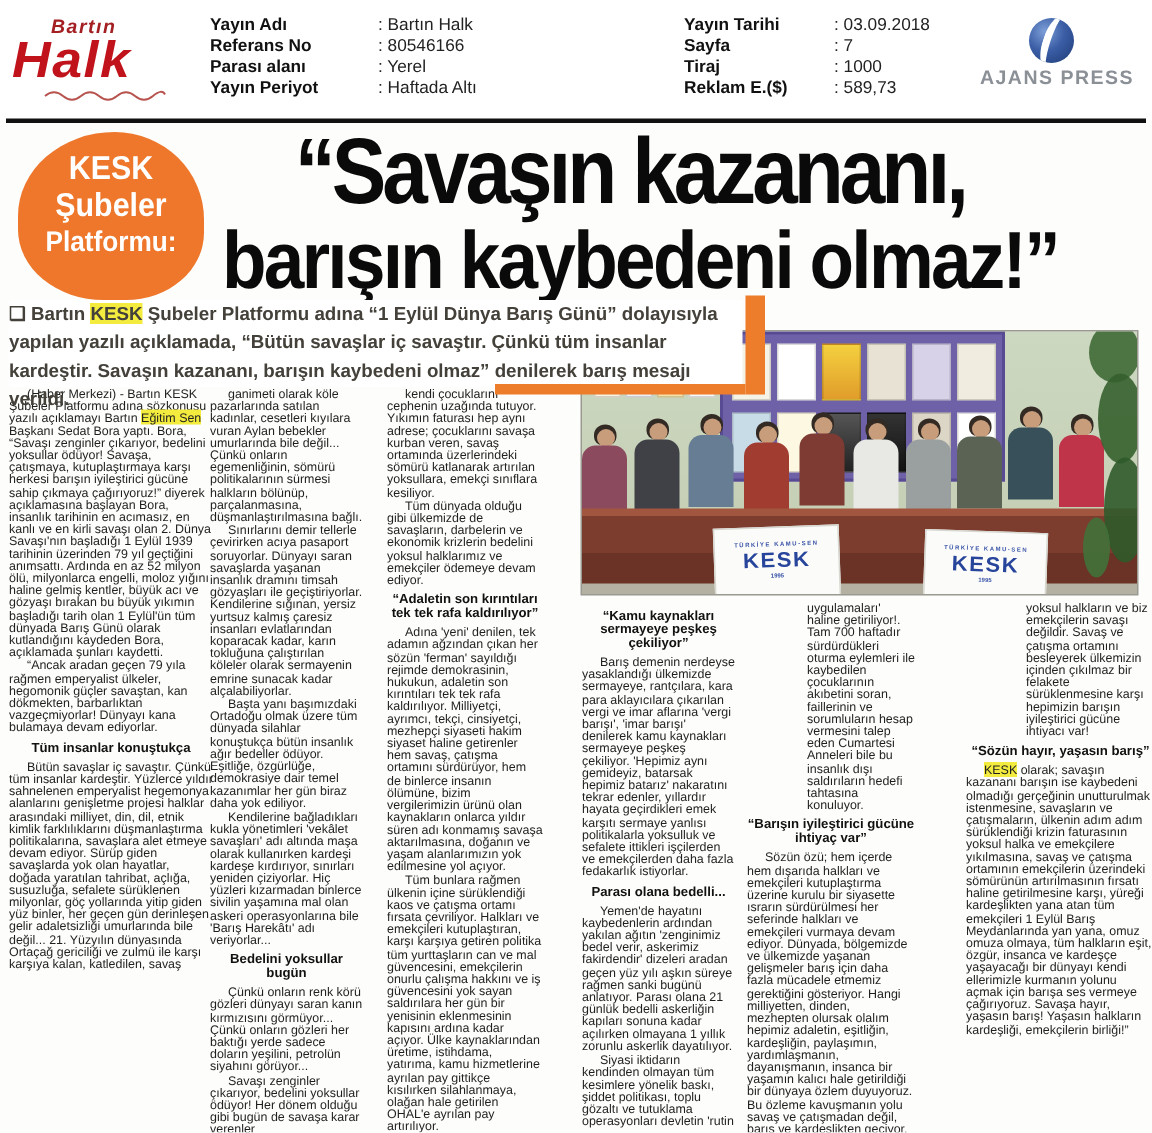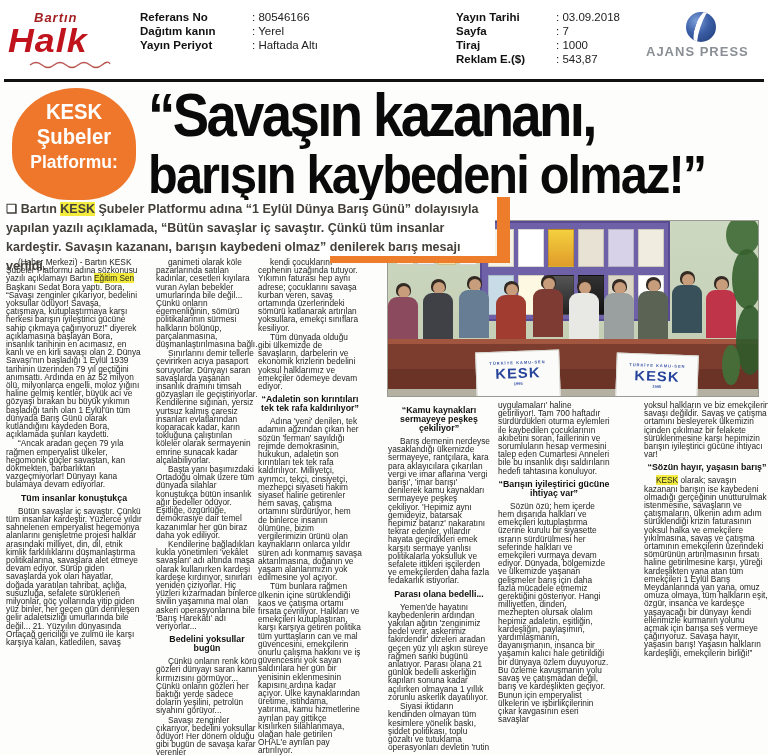--- a/index.html
+++ b/index.html
@@ -13,33 +13,33 @@
   .logo-main{font-weight:bold;font-style:italic;color:#c0131b;font-size:34px;line-height:30px;letter-spacing:1px;transform:scaleX(1.05);transform-origin:left;}
   .logo-squiggle{margin-top:2px;margin-left:20px;}
   .meta{position:absolute;top:11px;font-size:11.5px;}
   .meta-left{left:140px;width:270px;}
   .meta-right{left:420px;width:240px;}
   .meta .row{display:flex;height:14px;line-height:13px;}
   .meta .lbl{font-weight:bold;color:#111;}
   .meta-left .lbl{width:112px;}
   .meta-right .lbl{width:100px;margin-left:36px;}
   .meta .val{color:#222;}
-  .agency{position:absolute;right:12px;top:12px;width:110px;text-align:left;}
+  .agency{position:absolute;right:12px;top:12px;width:110px;text-align:right;}
   .agency-globe{width:30px;height:30px;border-radius:50%;margin:0 auto 2px auto;position:relative;
       background:radial-gradient(circle at 35% 30%,#7d9fd8 0%,#3b5ea6 45%,#1d3a75 100%);overflow:hidden;}
   .agency-globe::after{content:"";position:absolute;left:9px;top:-3px;width:14px;height:40px;
       border-left:5px solid #fff;border-radius:50%;transform:rotate(18deg);}
   .agency-name{color:#8b9097;font-weight:bold;font-size:13px;letter-spacing:1px;}
   
   .badge{position:absolute;left:12px;top:88px;width:124px;height:112px;background:#ee772c;
       border-radius:52% 48% 42% 46% / 50% 52% 40% 42%;color:#fff;font-weight:bold;text-align:center;
       padding-top:11px;box-sizing:border-box;}
   .badge div{font-size:22px;line-height:25px;transform:scaleX(0.92);}
   .badge div:last-child{font-size:19px;}
-  .headline{position:absolute;left:148px;top:84px;width:618px;color:#0a0a0a;font-weight:bold;}
+  .headline{position:absolute;left:148px;top:84px;width:618px;color:#0a0a0a;font-weight:bold;text-align:center;}
   .hl1{font-size:62px;line-height:62px;letter-spacing:-3px;transform:scaleX(0.88);transform-origin:left top;white-space:nowrap;}
   .hl2{font-size:54px;line-height:56px;letter-spacing:-2px;transform:scaleX(0.9);transform-origin:left top;white-space:nowrap;}
   
   .lead{position:absolute;left:6px;top:200px;width:489px;height:58px;background:#fff;z-index:6;
       font-size:12.5px;font-weight:bold;color:#44403a;line-height:19px;}
   .lead .hl{background:#f3ec3f;}
   .lead-vbar{position:absolute;left:497px;top:197px;width:13px;height:66px;background:#ee7d2b;z-index:6;}
   .lead-hbar{position:absolute;left:330px;top:256px;width:167px;height:7px;background:#ee7d2b;z-index:6;}
   
   .photo{position:absolute;left:387px;top:220px;width:370px;height:175px;border:1px solid #9a9a92;
@@ -56,48 +56,52 @@
   .person .hair{position:absolute;left:8px;top:0;width:15px;height:14px;border-radius:50% 50% 40% 40%;background:#332a24;}
   .person .face{position:absolute;left:9.5px;top:3px;width:12px;height:12px;border-radius:50%;background:#c89d7c;}
   .person .torso{position:absolute;left:0;top:14px;width:30px;height:48px;border-radius:9px 9px 0 0;}
   .banner{position:absolute;background:#fbfbf9;border:1px solid #d8d8d2;z-index:4;text-align:center;color:#28459c;font-weight:bold;}
   .banner .btop{display:block;font-size:4px;letter-spacing:1px;color:#3a55a8;margin-top:8px;}
   .banner .btxt{display:block;font-size:14px;letter-spacing:1px;transform:scaleX(1.05);}
   .banner .bsub{display:block;font-size:4px;color:#3a55a8;}
   
   .col{position:absolute;overflow:hidden;font-size:8.3px;line-height:8.2px;color:#1f1f1f;text-align:left;}
   .col p{margin:0 0 1px 0;text-indent:12px;}
-  .col p.noind{text-indent:0;}
+  .col p.noind{text-indent:0;margin-left:40px;}
   .col h3{margin:5px 0 4px 0;font-size:8.8px;line-height:9px;text-align:center;color:#111;}
   .col .hl{background:#f3ec3f;}
   .col1{left:6px;top:258px;width:136px;height:497px;}
-  .col2{left:156px;top:258px;width:102px;height:497px;}
+  .col2{left:140px;top:258px;width:102px;height:497px;}
   .col3{left:258px;top:258px;width:104px;height:497px;}
   .col4{left:388px;top:401px;width:102px;height:354px;}
   .col5{left:498px;top:401px;width:112px;height:354px;}
   .col6{left:644px;top:401px;width:126px;height:354px;}
 </style>
 </head>
 <body>
 
 <div class="hdr">
   <div class="logo">
     <div class="logo-top">Bartın</div>
     <div class="logo-main">Halk</div>
     <svg class="logo-squiggle" width="84" height="10" viewBox="0 0 84 10">
       <path d="M2 6 Q8 1 14 6 T26 6 T38 6 T50 6 T62 6 T74 6 T82 5" stroke="#b8544f" stroke-width="1.3" fill="none"></path>
     </svg>
   </div>
   <div class="meta meta-left" id="meta-left">
       <div class="row">
+        <span class="lbl">Yayın Adı</span>
+        <span class="val">: Bartın Halk</span>
+      </div>
+      <div class="row">
         <span class="lbl">Referans No</span>
         <span class="val">: 80546166</span>
       </div>
       <div class="row">
-        <span class="lbl">Dağıtım kanın</span>
+        <span class="lbl">Parası alanı</span>
         <span class="val">: Yerel</span>
       </div>
       <div class="row">
         <span class="lbl">Yayın Periyot</span>
         <span class="val">: Haftada Altı</span>
       </div>
     </div>
   <div class="meta meta-right" id="meta-right">
       <div class="row">
         <span class="lbl">Yayın Tarihi</span>
@@ -106,21 +110,21 @@
       <div class="row">
         <span class="lbl">Sayfa</span>
         <span class="val">: 7</span>
       </div>
       <div class="row">
         <span class="lbl">Tiraj</span>
         <span class="val">: 1000</span>
       </div>
       <div class="row">
         <span class="lbl">Reklam E.($)</span>
-        <span class="val">: 543,87</span>
+        <span class="val">: 589,73</span>
       </div>
     </div>
   <div class="agency">
     <div class="agency-globe"></div>
     <div class="agency-name">AJANS PRESS</div>
   </div>
   <div class="hdr-rule"></div>
 </div>
 
 <div class="badge">

